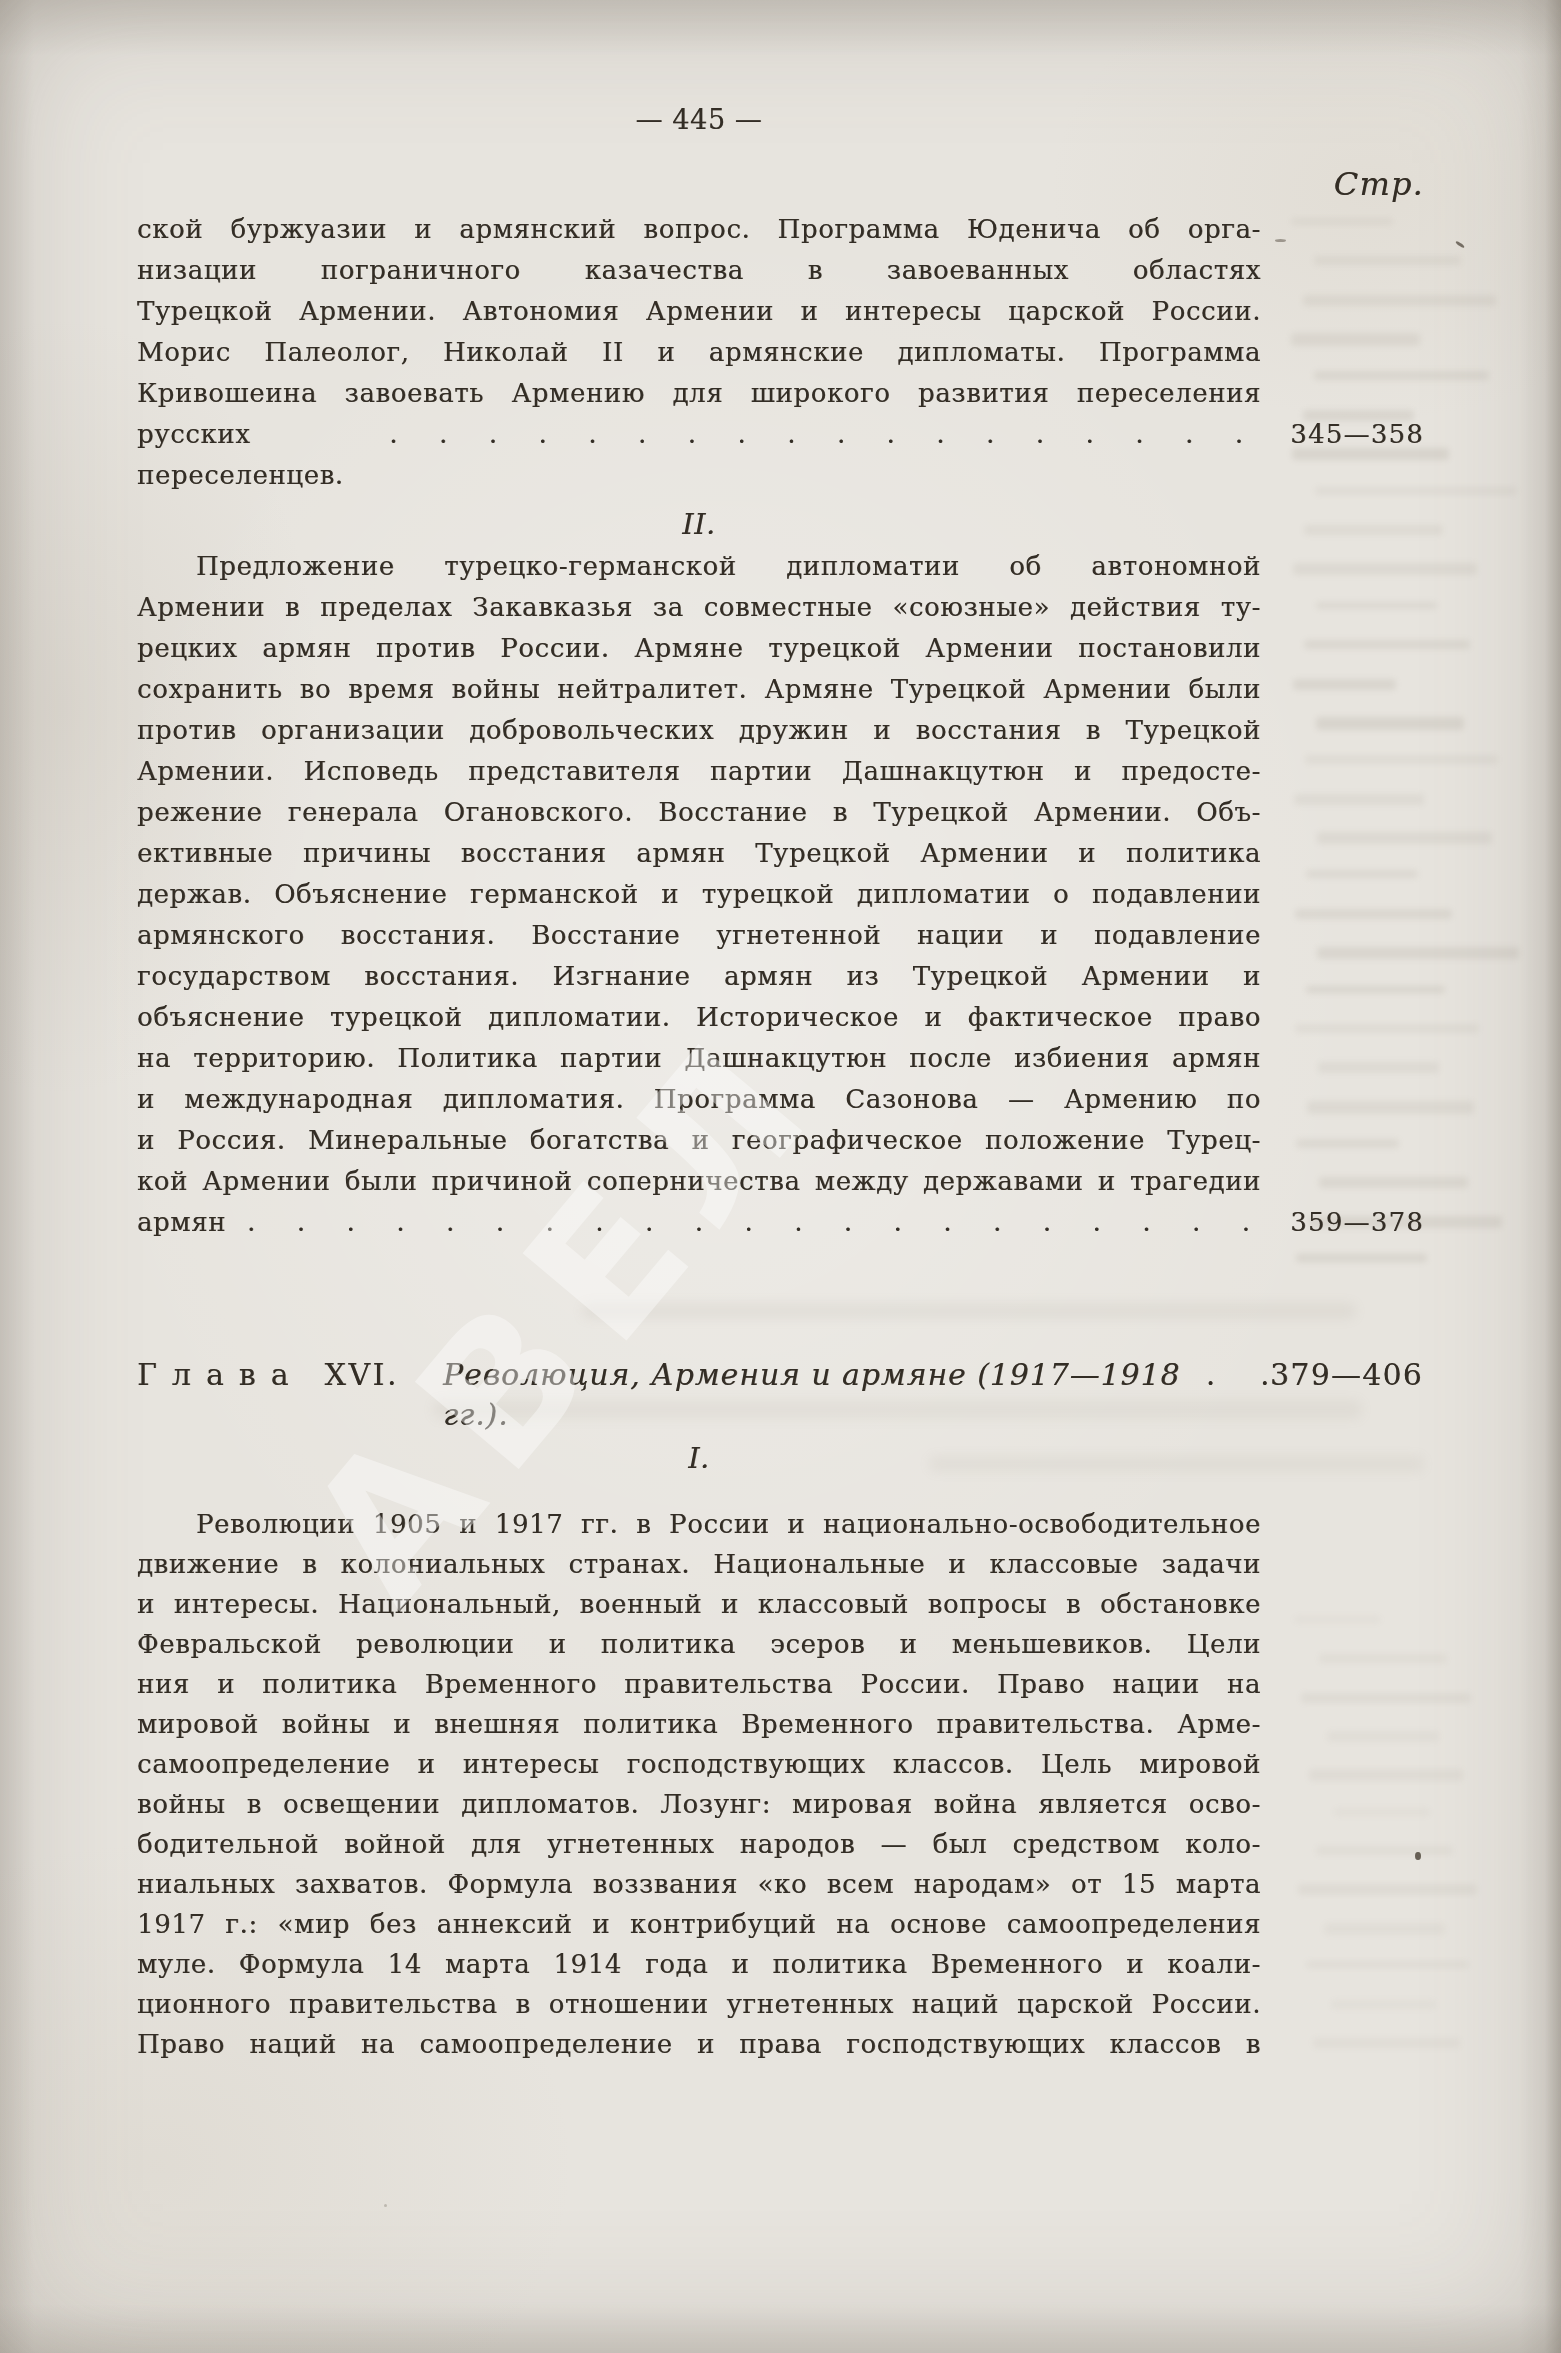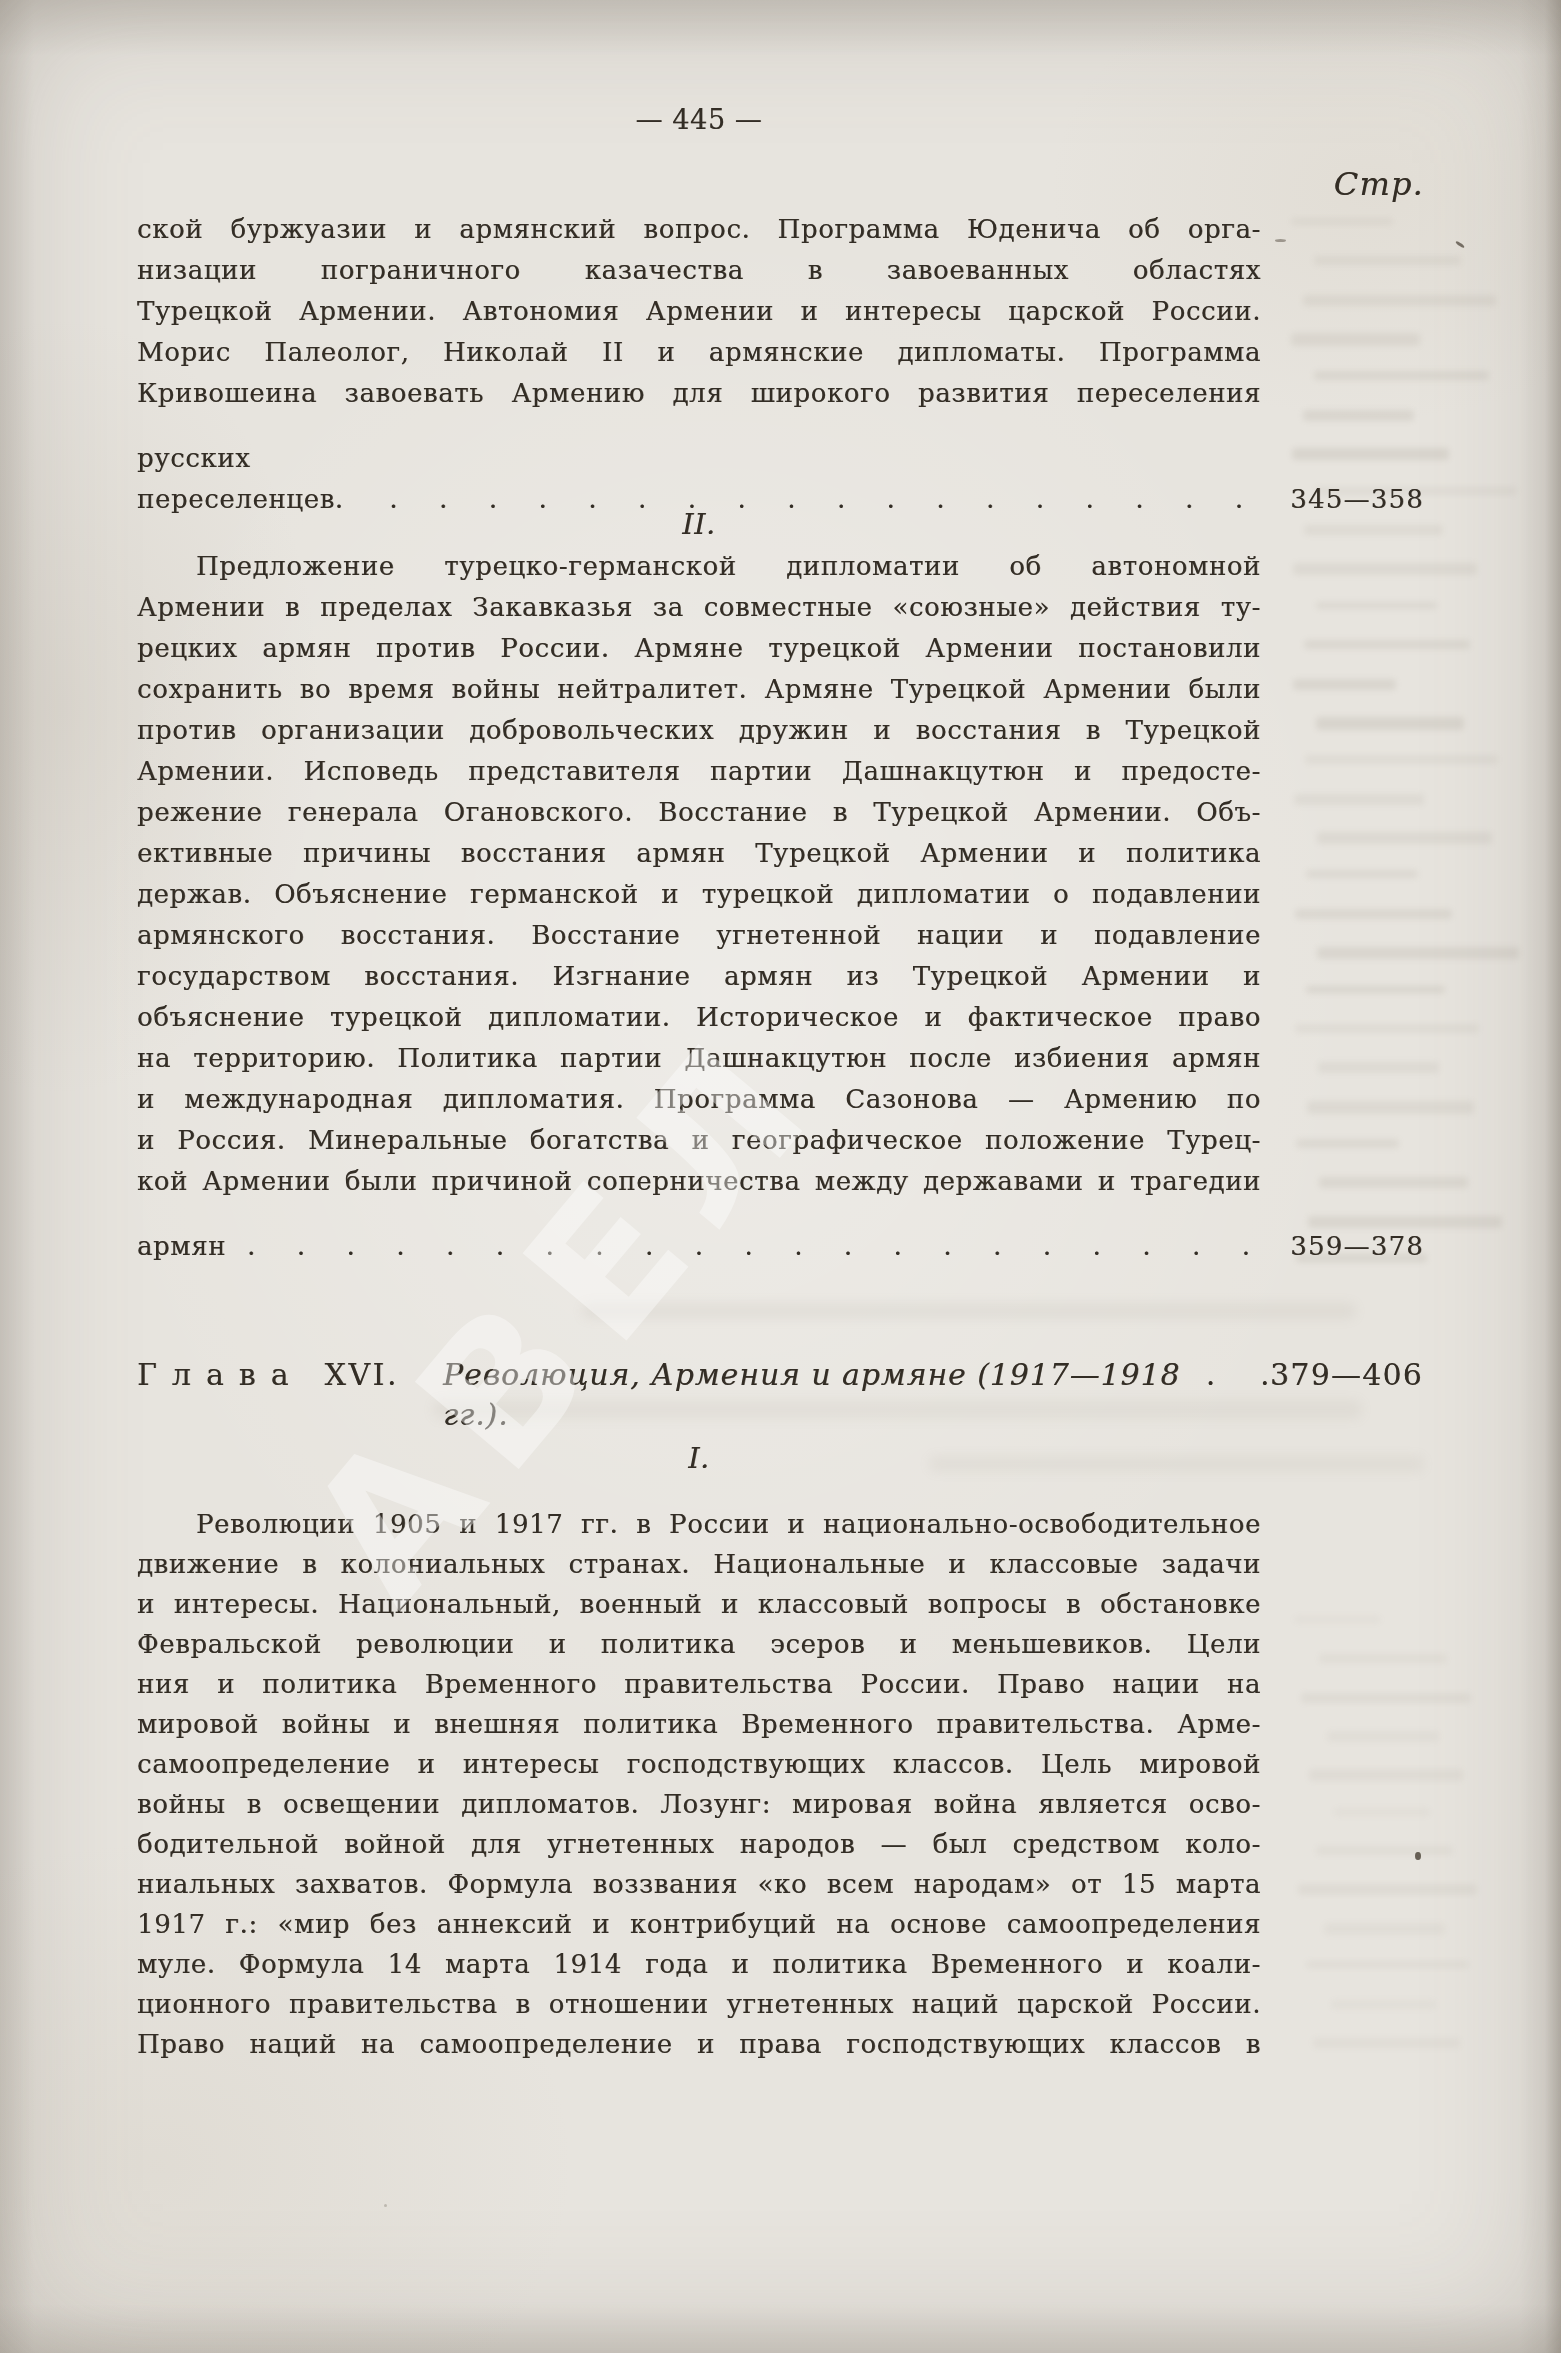--- a/index.html
+++ b/index.html
@@ -33,21 +33,21 @@
     font-style:italic; font-size:32px; z-index:3; letter-spacing:1.2px;
   }
 
   .para { position:absolute; left:137px; width:1124px; z-index:3; font-size:26px; }
   .para .line { text-align:justify; text-align-last:justify; }
   .para .indent { text-indent:59px; }
   #para1 { top:209px;  line-height:41px; }
   #para2 { top:546px;  line-height:41px; }
   #para3 { top:1504px; line-height:40px; }
 
-  .leader { display:flex; align-items:flex-end; margin-right:-163px; text-align:left;margin-top:24px; }
+  .leader { display:flex; align-items:flex-start; margin-right:-163px; text-align:left; }
   .leader .dots {
     flex:1 1 auto; overflow:hidden; white-space:nowrap;
     word-spacing:32px; margin:0 13.6px 0 21px;
   }
   .leader .pagenum { flex:0 0 auto; min-width:141px; text-align:right; letter-spacing:1.2px; }
 
   .section-heading {
     position:absolute; left:137px; width:1124px;
     text-align:center; font-size:28.5px; font-style:italic; z-index:3; line-height:37px;
   }

